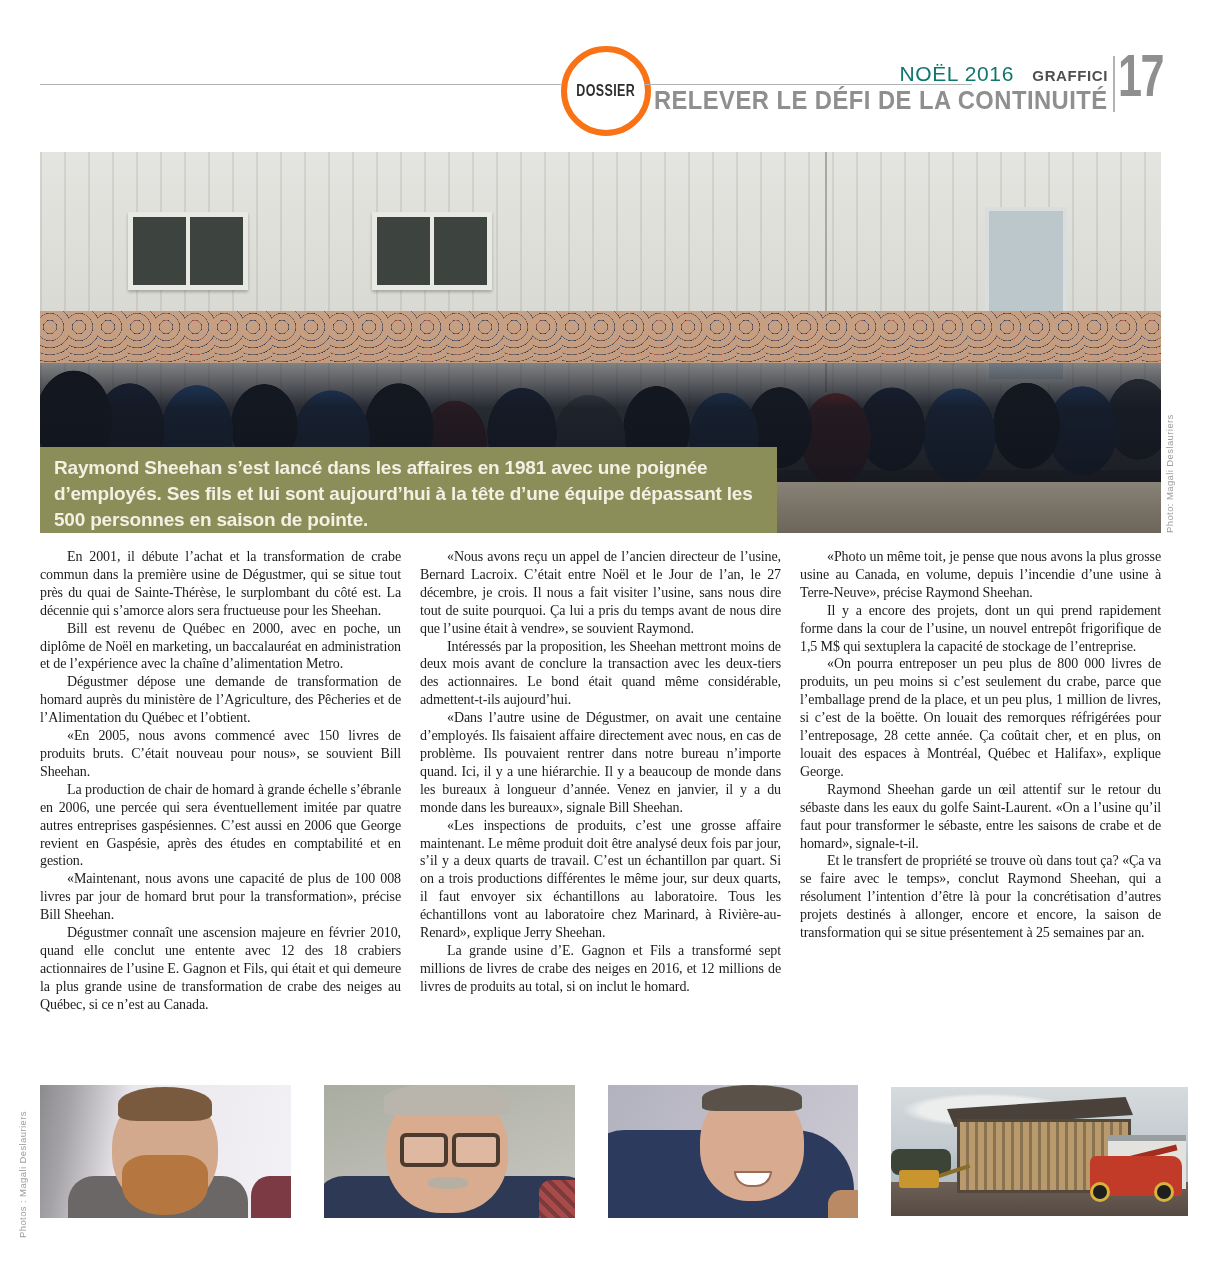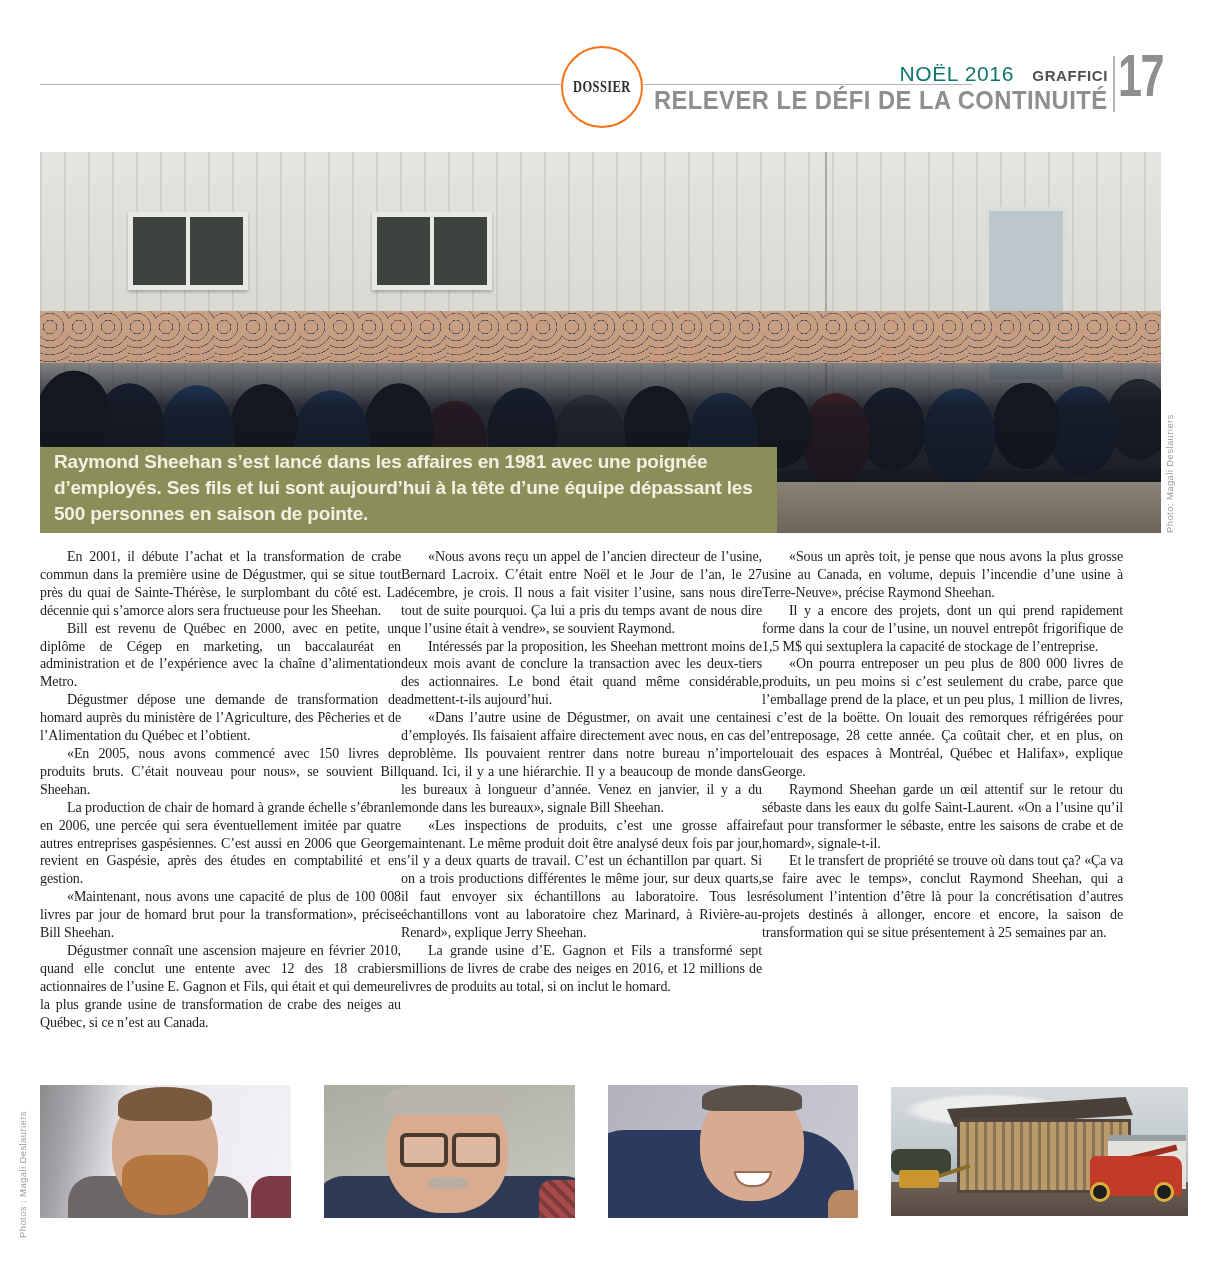--- a/index.html
+++ b/index.html
@@ -3,22 +3,22 @@
 <meta charset="utf-8">
 <style>
   html,body{margin:0;padding:0;background:#ffffff;}
   #page{position:relative;width:1228px;height:1269px;background:#ffffff;overflow:hidden;
         font-family:"Liberation Sans",sans-serif;}
 
   
   .rule{position:absolute;background:#b3b3b3;}
   #rule-left{left:40px;top:84px;width:521px;height:1px;}
   #rule-right{left:644px;top:84px;width:328px;height:1px;}
-  #dossier-circle{position:absolute;left:561px;top:46px;width:78px;height:78px;border:2px solid #f97316;
-      border-radius:50%;background:#fff;display:flex;align-items:center;justify-content:center;font-family:Liberation Serif, serif;}
+  #dossier-circle{position:absolute;left:561px;top:46px;width:78px;height:78px;border:6px solid #f97316;
+      border-radius:50%;background:#fff;display:flex;align-items:center;justify-content:center;}
   #dossier-circle span{font-size:16px;font-weight:bold;color:#2e2e2e;letter-spacing:.5px;
       transform:scaleX(.78);white-space:nowrap;}
   #header-meta{position:absolute;right:120px;top:62px;white-space:nowrap;}
   #header-meta .issue{font-size:21px;color:#0f766e;letter-spacing:.6px;}
   #header-meta .brand{font-size:15px;font-weight:bold;color:#4f4f4f;letter-spacing:.6px;margin-left:14px;}
   #page-num-bar{position:absolute;left:1113px;top:56px;width:2px;height:56px;background:#b3b3b3;}
   #page-num{position:absolute;left:1118px;top:46px;font-size:60px;color:#8f8f8f;font-weight:bold;
       transform:scaleX(.72);transform-origin:left top;letter-spacing:-2px;line-height:1;}
   #headline{position:absolute;right:120px;top:86px;font-size:25px;font-weight:bold;color:#8f8f8f;
       letter-spacing:.5px;white-space:nowrap;transform:scaleX(.95);transform-origin:right center;}
@@ -58,30 +58,30 @@
         radial-gradient(ellipse 48px 62px at 88% 66%, #12151b 0 69%,rgba(0,0,0,0) 70%),
         radial-gradient(ellipse 50px 64px at 93% 69%, #25518f 0 69%,rgba(0,0,0,0) 70%),
         radial-gradient(ellipse 46px 58px at 98% 62%, #3a4046 0 69%,rgba(0,0,0,0) 70%);}
   #crowd-heads{position:absolute;left:0;top:-6px;width:100%;height:52px;opacity:.95;
       background-image:
         repeating-radial-gradient(circle 8px at 10px 16px, #c79e80 0 6px, rgba(0,0,0,0) 7px),
         repeating-radial-gradient(circle 8px at 24px 30px, #22304f 0 6px, rgba(0,0,0,0) 7px),
         repeating-radial-gradient(circle 7px at 17px 44px, #c2342a 0 5px, rgba(0,0,0,0) 6px);
       background-size:29px 52px, 33px 52px, 61px 52px;}
   #caption-box{position:absolute;left:0;top:295px;width:737px;height:86px;background:#8b8e58;
-      box-sizing:border-box;padding:2px 14px;}
+      box-sizing:border-box;padding:8px 14px;}
   #caption-box p{margin:0;font-size:19px;line-height:26px;font-weight:bold;color:#f3f0e4;
       letter-spacing:-.2px;}
   .v-credit{position:absolute;writing-mode:vertical-rl;transform:rotate(180deg);
       font-size:9.5px;color:#9d9d9d;letter-spacing:.4px;white-space:nowrap;}
   #photo-credit{left:1164px;top:408px;height:125px;}
   #bottom-credit{left:17px;top:1088px;height:150px;}
 
   
-  #article{position:absolute;left:40px;top:548px;width:1121px;display:flex;
+  #article{position:absolute;left:40px;top:548px;width:1121px;display:flex;gap:19px;
       font-family:"Liberation Serif",serif;color:#1c1c1c;}
   .col{width:361px;text-align:justify;font-size:14px;line-height:17.9px;letter-spacing:-.1px;}
   .col p{margin:0;text-indent:27px;}
 
   
   .bphoto{position:absolute;top:1085px;height:133px;overflow:hidden;}
   #bphoto-1{left:40px;width:251px;background:linear-gradient(100deg,#8b8b8d 0%,#a6a3a8 12%,#e9e7ec 34%,#f3f1f5 100%);}
   #bphoto-2{left:324px;width:251px;background:linear-gradient(160deg,#a9ada1 0%,#bcbcb4 55%,#c9c8c2 100%);}
   #bphoto-3{left:608px;width:250px;background:linear-gradient(120deg,#b2b2bf 0%,#c3c1cc 60%,#cccad2 100%);}
   #bphoto-4{left:891px;top:1087px;width:297px;height:129px;background:linear-gradient(180deg,#d6dbdd 0%,#c3cbd0 45%,#b6bfc5 60%);}
@@ -155,36 +155,36 @@
     </div>
     <div id="caption-box">
       <p>Raymond Sheehan s’est lancé dans les affaires en 1981 avec une poignée d’employés. Ses fils et lui sont aujourd’hui à la tête d’une équipe dépassant les 500 personnes en saison de pointe.</p>
     </div>
   </div>
   <div id="photo-credit" class="v-credit">Photo: Magali Deslauriers</div>
 
   <div id="article">
     <div class="col">
       <p>En 2001, il débute l’achat et la transformation de crabe commun dans la première usine de Dégustmer, qui se situe tout près du quai de Sainte-Thérèse, le surplombant du côté est. La décennie qui s’amorce alors sera fructueuse pour les Sheehan.</p>
-      <p>Bill est revenu de Québec en 2000, avec en petite, un diplôme de Cégep en marketing, un baccalauréat en administration et de l’expérience avec la chaîne d’alimentation Metro.</p>
+      <p>Bill est revenu de Québec en 2000, avec en poche, un diplôme de Noël en marketing, un baccalauréat en administration et de l’expérience avec la chaîne d’alimentation Metro.</p>
       <p>Dégustmer dépose une demande de transformation de homard auprès du ministère de l’Agriculture, des Pêcheries et de l’Alimentation du Québec et l’obtient.</p>
       <p>«En 2005, nous avons commencé avec 150 livres de produits bruts. C’était nouveau pour nous», se souvient Bill Sheehan.</p>
       <p>La production de chair de homard à grande échelle s’ébranle en 2006, une percée qui sera éventuellement imitée par quatre autres entreprises gaspésiennes. C’est aussi en 2006 que George revient en Gaspésie, après des études en comptabilité et en gestion.</p>
       <p>«Maintenant, nous avons une capacité de plus de 100 008 livres par jour de homard brut pour la transformation», précise Bill Sheehan.</p>
       <p>Dégustmer connaît une ascension majeure en février 2010, quand elle conclut une entente avec 12 des 18 crabiers actionnaires de l’usine E. Gagnon et Fils, qui était et qui demeure la plus grande usine de transformation de crabe des neiges au Québec, si ce n’est au Canada.</p>
     </div>
     <div class="col">
       <p>«Nous avons reçu un appel de l’ancien directeur de l’usine, Bernard Lacroix. C’était entre Noël et le Jour de l’an, le 27 décembre, je crois. Il nous a fait visiter l’usine, sans nous dire tout de suite pourquoi. Ça lui a pris du temps avant de nous dire que l’usine était à vendre», se souvient Raymond.</p>
       <p>Intéressés par la proposition, les Sheehan mettront moins de deux mois avant de conclure la transaction avec les deux-tiers des actionnaires. Le bond était quand même considérable, admettent-t-ils aujourd’hui.</p>
       <p>«Dans l’autre usine de Dégustmer, on avait une centaine d’employés. Ils faisaient affaire directement avec nous, en cas de problème. Ils pouvaient rentrer dans notre bureau n’importe quand. Ici, il y a une hiérarchie. Il y a beaucoup de monde dans les bureaux à longueur d’année. Venez en janvier, il y a du monde dans les bureaux», signale Bill Sheehan.</p>
       <p>«Les inspections de produits, c’est une grosse affaire maintenant. Le même produit doit être analysé deux fois par jour, s’il y a deux quarts de travail. C’est un échantillon par quart. Si on a trois productions différentes le même jour, sur deux quarts, il faut envoyer six échantillons au laboratoire. Tous les échantillons vont au laboratoire chez Marinard, à Rivière-au-Renard», explique Jerry Sheehan.</p>
       <p>La grande usine d’E. Gagnon et Fils a transformé sept millions de livres de crabe des neiges en 2016, et 12 millions de livres de produits au total, si on inclut le homard.</p>
     </div>
     <div class="col">
-      <p>«Sous un après toit, je pense que nous avons la plus grosse usine au Canada, en volume, depuis l’incendie d’une usine à Terre-Neuve», précise Raymond Sheehan.</p>
+      <p>«Photo un même toit, je pense que nous avons la plus grosse usine au Canada, en volume, depuis l’incendie d’une usine à Terre-Neuve», précise Raymond Sheehan.</p>
       <p>Il y a encore des projets, dont un qui prend rapidement forme dans la cour de l’usine, un nouvel entrepôt frigorifique de 1,5 M$ qui sextuplera la capacité de stockage de l’entreprise.</p>
       <p>«On pourra entreposer un peu plus de 800 000 livres de produits, un peu moins si c’est seulement du crabe, parce que l’emballage prend de la place, et un peu plus, 1 million de livres, si c’est de la boëtte. On louait des remorques réfrigérées pour l’entreposage, 28 cette année. Ça coûtait cher, et en plus, on louait des espaces à Montréal, Québec et Halifax», explique George.</p>
       <p>Raymond Sheehan garde un œil attentif sur le retour du sébaste dans les eaux du golfe Saint-Laurent. «On a l’usine qu’il faut pour transformer le sébaste, entre les saisons de crabe et de homard», signale-t-il.</p>
       <p>Et le transfert de propriété se trouve où dans tout ça? «Ça va se faire avec le temps», conclut Raymond Sheehan, qui a résolument l’intention d’être là pour la concrétisation d’autres projets destinés à allonger, encore et encore, la saison de transformation qui se situe présentement à 25 semaines par an.</p>
     </div>
   </div>
 
   <div id="bottom-credit" class="v-credit">Photos : Magali Deslauriers</div>
 
   <div id="bphoto-1" class="bphoto">

